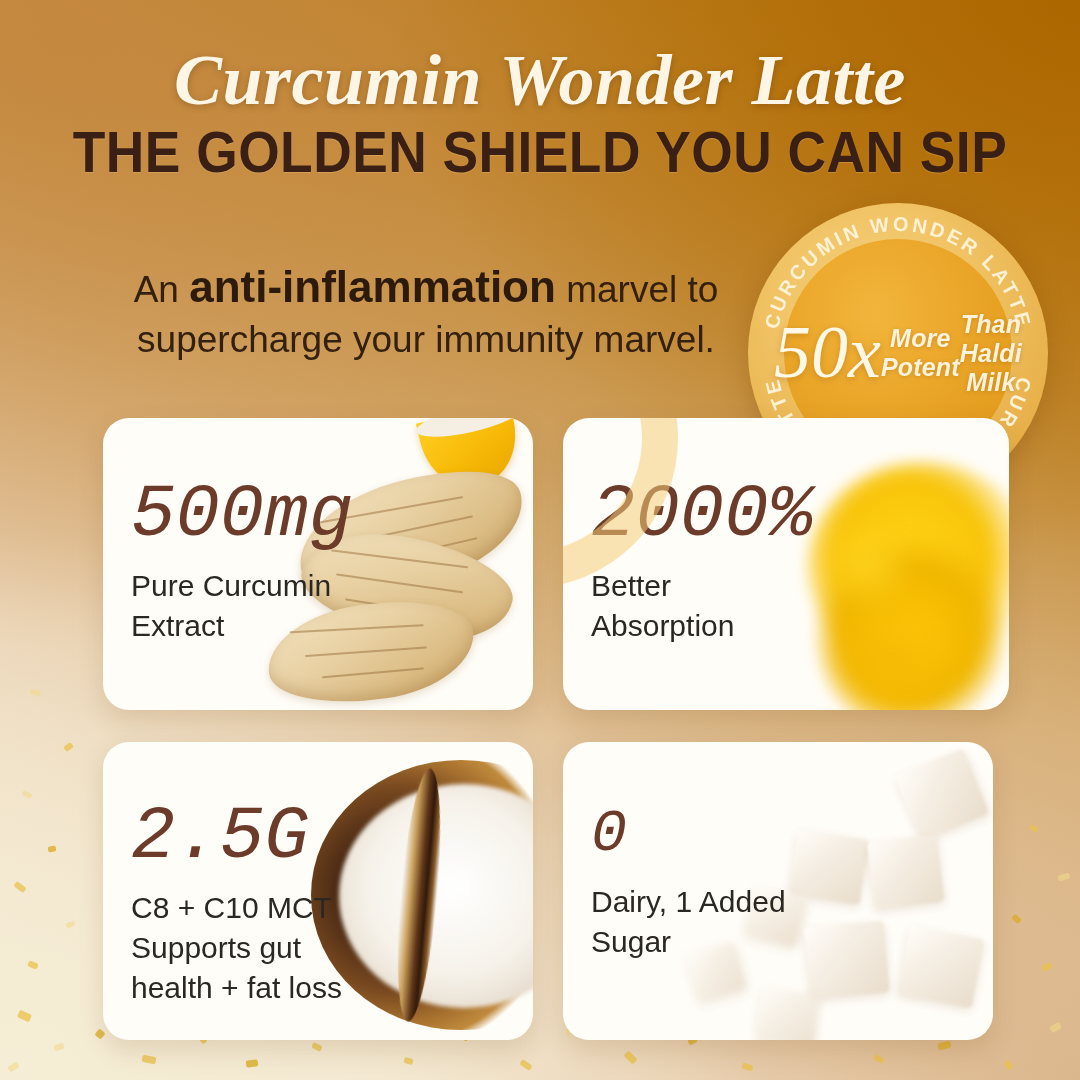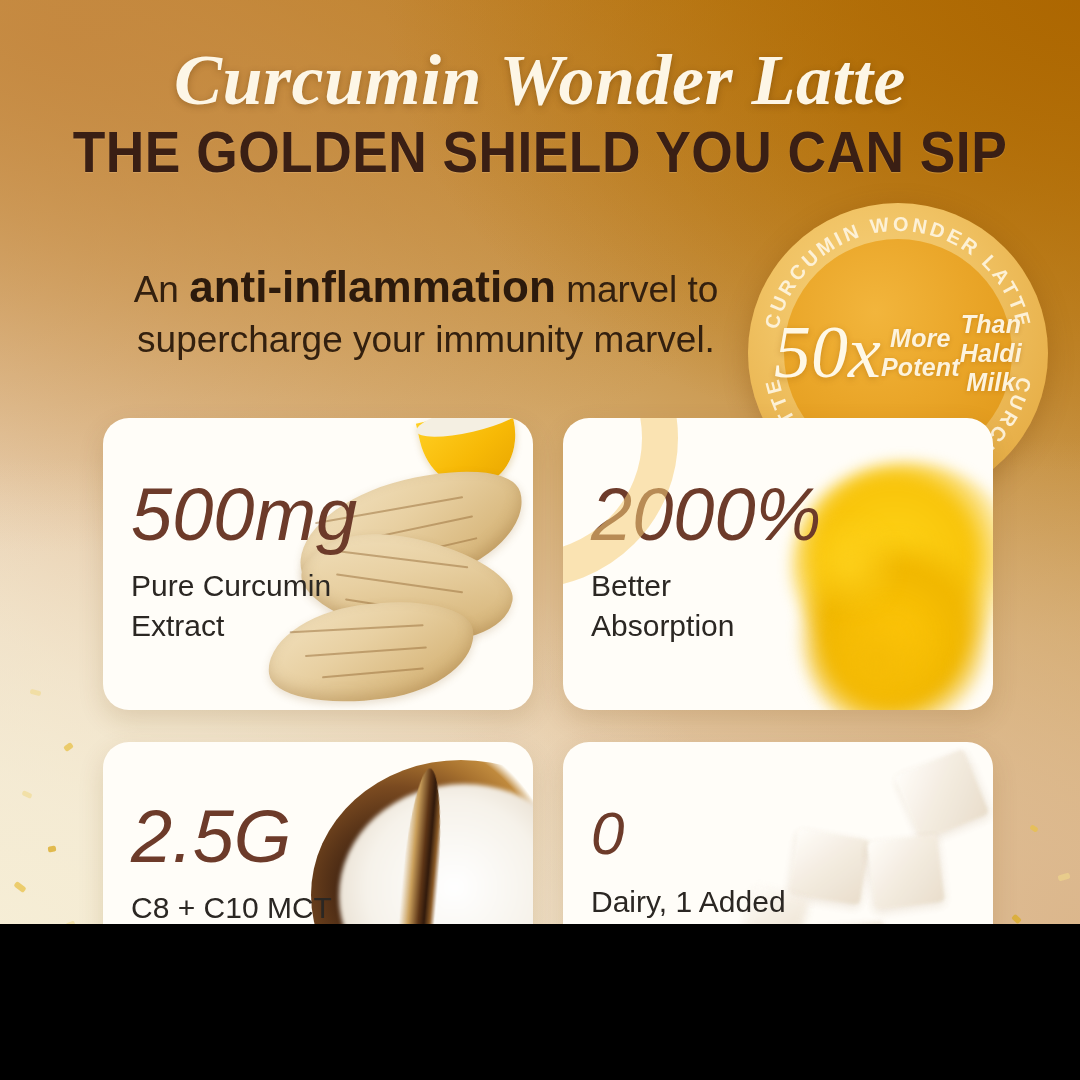--- a/index.html
+++ b/index.html
@@ -4,21 +4,21 @@
 <style>
   html, body {
     margin: 0;
     padding: 0;
     background: #000;
   }
 
   #poster {
     position: relative;
     width: 1080px;
-    height: 924px;
+    height: 1080px;
     overflow: hidden;
     font-family: "Liberation Sans", sans-serif;
     
     background:
       linear-gradient(205deg,
         #b4710c 0%,
         #bc7c18 12%,
         #c38a33 26%,
         #cb9a51 38%,
         #d6ad72 50%,
@@ -165,30 +165,30 @@
 
   
   .card {
     position: absolute;
     background: #fffdf8;
     border-radius: 26px;
     overflow: hidden;
     box-shadow: 0 10px 26px rgba(110,66,14,0.16);
   }
   #card-0 { left: 103px; top: 418px; width: 430px; height: 292px; }
-  #card-1 { left: 563px; top: 418px; width: 430px; height: 292px; }
+  #card-1 { left: 563px; top: 418px; width: 430px; height: 292px; padding-left: 16px; }
   #card-2 { left: 103px; top: 742px; width: 430px; height: 298px; }
   #card-3 { left: 563px; top: 742px; width: 430px; height: 298px; }
 
   .card-text { position: absolute; left: 28px; top: 60px; z-index: 3; }
   #card-2 .card-text { top: 58px; }
   #card-3 .card-text { top: 62px; }
 
   .stat {
-    font-family: Liberation Sans, sans-serif;
+    font-family: Liberation Mono, monospace;
     font-style: italic;
     font-weight: 400;
     font-size: 74px;
     line-height: 1;
     color: #6d3b2a;
     margin-bottom: 14px;
   }
   #card-3 .stat { font-size: 60px; margin-bottom: 18px; }
   .desc {
     font-size: 30px;

